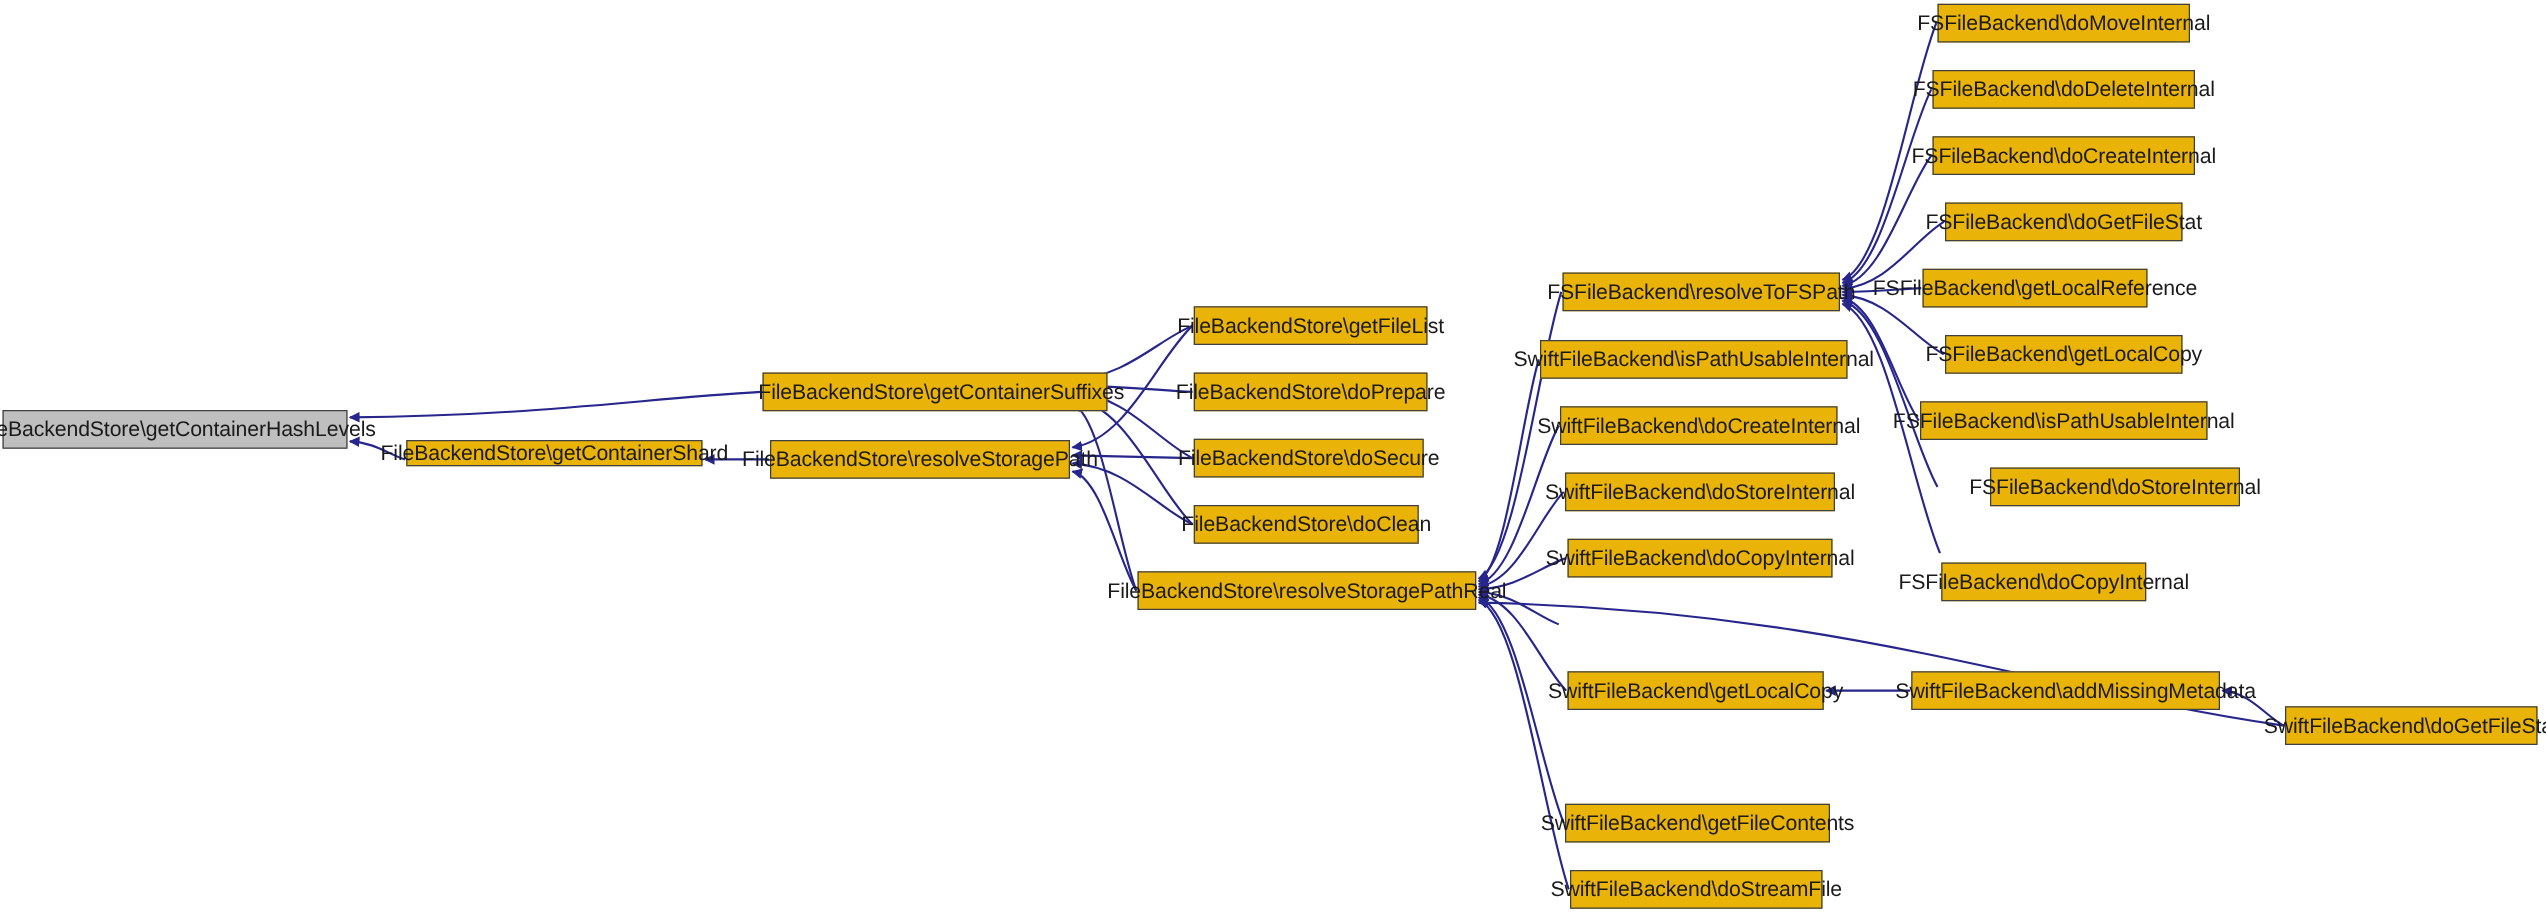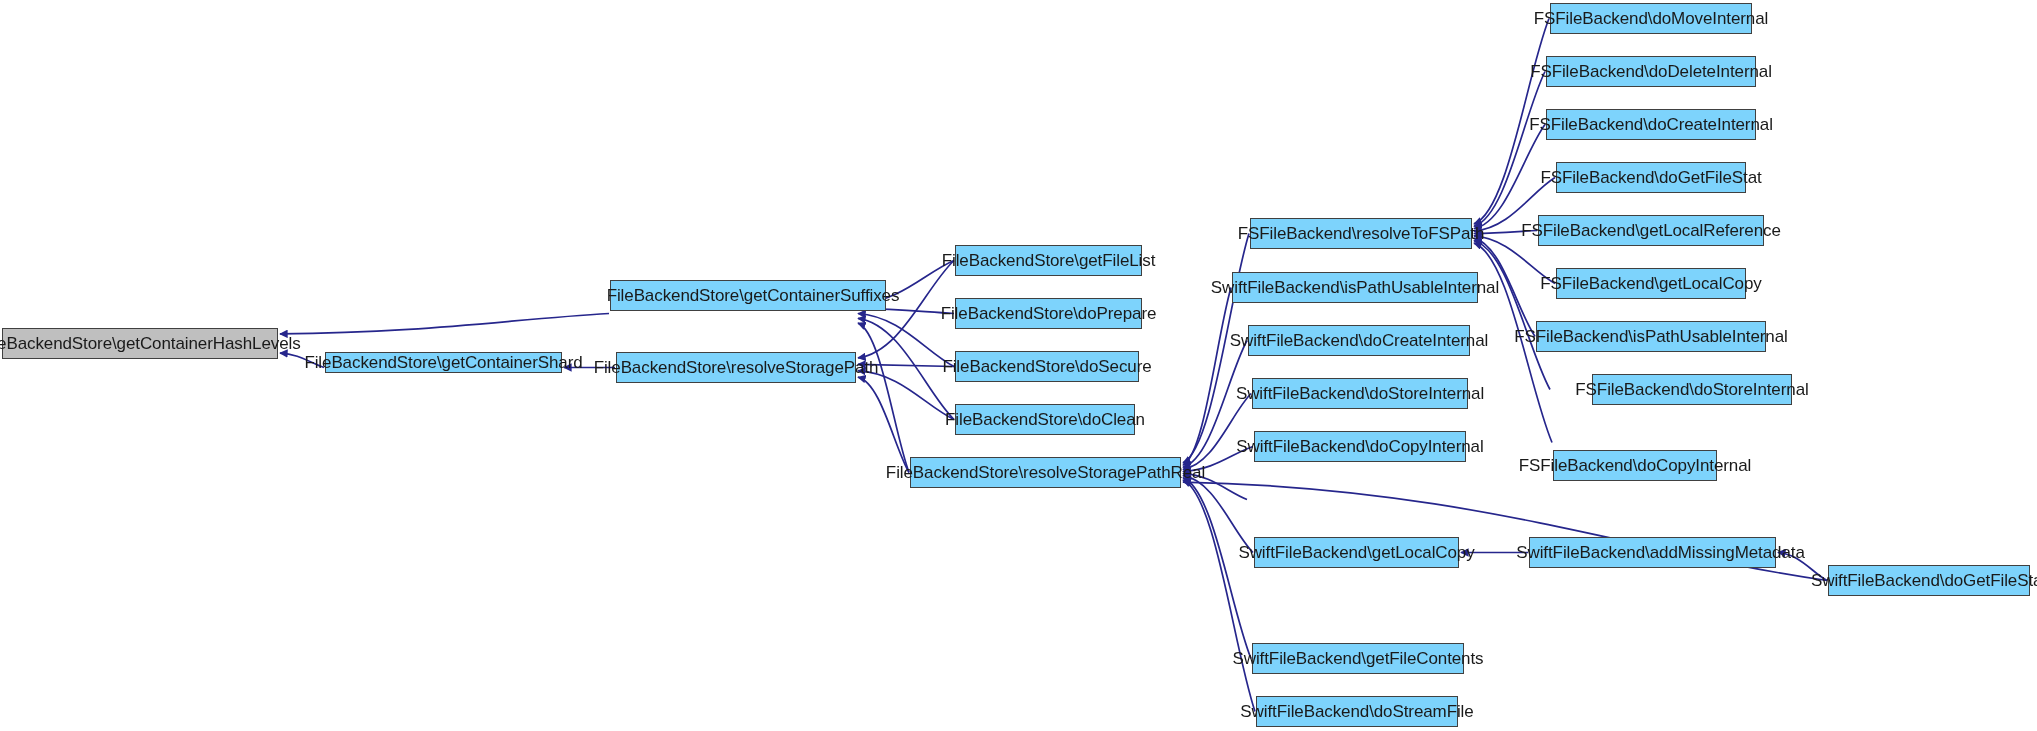--- a/index.html
+++ b/index.html
@@ -31,21 +31,21 @@
     width: 2037px;
     height: 731px;
   }
   .gnode {
     position: absolute;
     box-sizing: border-box;
     display: flex;
     align-items: center;
     justify-content: center;
     border: 1.4px solid #404040;
-    background: #7dd3fc;
+    background: #eab308;
     color: #1a1a1a;
     font-size: 17px;
     line-height: 1;
     white-space: nowrap;
     letter-spacing: -0.1px;
     cursor: pointer;
   }
   .gnode.root {
     background: #bfbfbf;
     border-color: #404040;
@@ -98,21 +98,21 @@
       <path d="M 1528 552.5 L 1461 552.5" fill="none" stroke="#26268c" stroke-width="1.7" marker-end="url(#ah)"></path>
       <path d="M 1827 580.5 C 1812.3 572.66, 1800.05 554.18, 1778 552.5" fill="none" stroke="#26268c" stroke-width="1.7" marker-end="url(#ah)"></path>
     </svg>
   <div id="node-layer">
       <div class="gnode root" style="left: 2px; top: 328px; width: 276px; height: 31px;">
         <span class="lbl">FileBackendStore\getContainerHashLevels</span>
       </div>
       <div class="gnode" style="left: 325px; top: 352px; width: 237px; height: 21px;">
         <span class="lbl">FileBackendStore\getContainerShard</span>
       </div>
-      <div class="gnode" style="left: 610px; top: 280px; width: 276px; height: 31px; padding-left: 10px;">
+      <div class="gnode" style="left: 610px; top: 298px; width: 276px; height: 31px; padding-left: 10px;">
         <span class="lbl">FileBackendStore\getContainerSuffixes</span>
       </div>
       <div class="gnode" style="left: 616px; top: 352px; width: 240px; height: 31px;">
         <span class="lbl">FileBackendStore\resolveStoragePath</span>
       </div>
       <div class="gnode" style="left: 955px; top: 245px; width: 187px; height: 31px;">
         <span class="lbl">FileBackendStore\getFileList</span>
       </div>
       <div class="gnode" style="left: 955px; top: 298px; width: 187px; height: 31px;">
         <span class="lbl">FileBackendStore\doPrepare</span>
@@ -155,21 +155,21 @@
       </div>
       <div class="gnode" style="left: 1546px; top: 56px; width: 210px; height: 31px;">
         <span class="lbl">FSFileBackend\doDeleteInternal</span>
       </div>
       <div class="gnode" style="left: 1546px; top: 109px; width: 210px; height: 31px;">
         <span class="lbl">FSFileBackend\doCreateInternal</span>
       </div>
       <div class="gnode" style="left: 1556px; top: 162px; width: 190px; height: 31px;">
         <span class="lbl">FSFileBackend\doGetFileStat</span>
       </div>
-      <div class="gnode" style="left: 1538px; top: 215px; width: 226px; height: 31px;">
+      <div class="gnode" style="left: 1538px; top: 215px; width: 180px; height: 31px;">
         <span class="lbl">FSFileBackend\getLocalReference</span>
       </div>
       <div class="gnode" style="left: 1556px; top: 268px; width: 190px; height: 31px;">
         <span class="lbl">FSFileBackend\getLocalCopy</span>
       </div>
       <div class="gnode" style="left: 1536px; top: 321px; width: 230px; height: 31px;">
         <span class="lbl">FSFileBackend\isPathUsableInternal</span>
       </div>
       <div class="gnode" style="left: 1560px; top: 374px; width: 200px; height: 31px; margin-left: 32px;">
         <span class="lbl">FSFileBackend\doStoreInternal</span>

